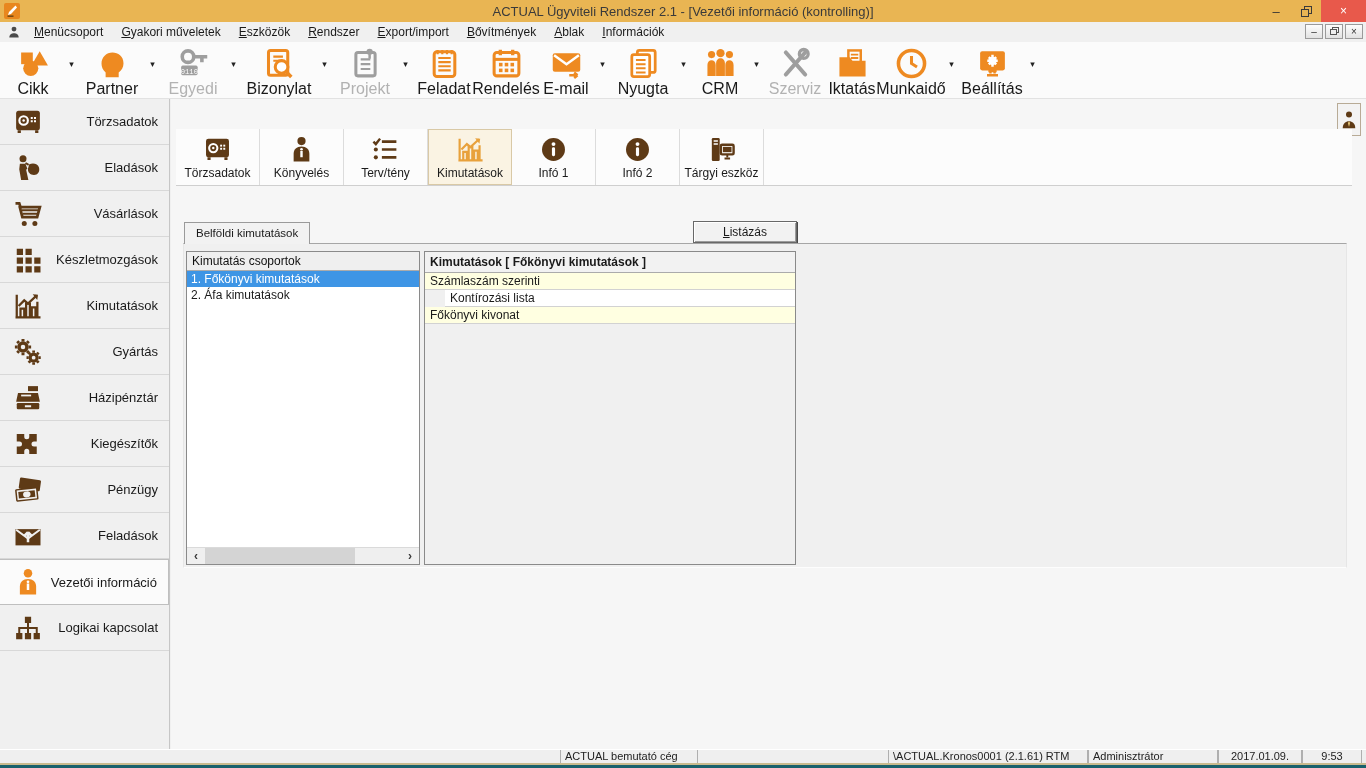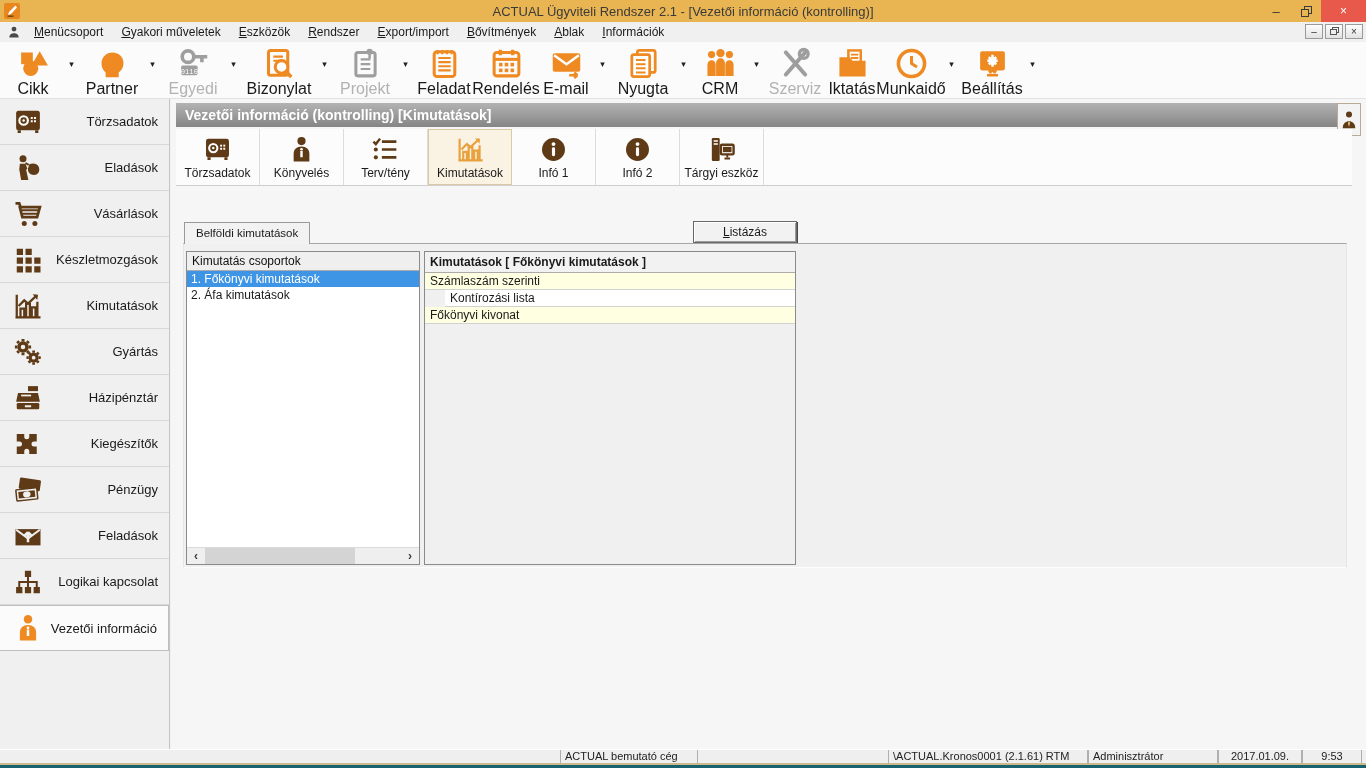--- a/index.html
+++ b/index.html
@@ -432,47 +432,46 @@
     <div class="side-item">
       <span class="sicon">
           <svg viewBox="0 0 24 24">
             <path d="M2 6.5h20v13H2z" fill="currentColor"></path>
             <path d="M2.5 7l9.5 7 9.5-7" fill="none" stroke="#F0F0F0" stroke-width="1.6"></path>
             <path d="M12 17V9M12 9 9 12M12 9l3 3" stroke="#F0F0F0" stroke-width="2" fill="none"></path>
           </svg>
         </span>
       <span class="slabel">Feladások</span>
       </div>
+    <div class="side-item selected">
+      <span class="sicon">
+          <svg viewBox="0 0 24 24" fill="currentColor">
+            <circle cx="12" cy="5" r="3.4"></circle>
+            <path d="M5.5 22v-6.5C5.5 12 8 9.5 12 9.5s6.5 2.5 6.5 6V22z"></path>
+            <path d="M12 13.2v5.2" stroke="#FFF" stroke-width="2"></path>
+            <circle cx="12" cy="11.8" r="1.1" fill="#FFF"></circle>
+          </svg>
+        </span>
+      <span class="slabel">Vezetői információ</span>
+      </div>
     <div class="side-item">
       <span class="sicon">
           <svg viewBox="0 0 24 24" fill="currentColor">
             <rect x="9.5" y="3" width="5" height="5"></rect>
             <rect x="2.5" y="16" width="5" height="5"></rect>
             <rect x="9.5" y="16" width="5" height="5"></rect>
             <rect x="16.5" y="16" width="5" height="5"></rect>
             <path d="M12 8v4M5 16v-4h14v4M12 12v4" fill="none" stroke="currentColor" stroke-width="1.6"></path>
           </svg>
         </span>
       <span class="slabel">Logikai kapcsolat</span>
       </div>
-    <div class="side-item selected">
-      <span class="sicon">
-          <svg viewBox="0 0 24 24" fill="currentColor">
-            <circle cx="12" cy="5" r="3.4"></circle>
-            <path d="M5.5 22v-6.5C5.5 12 8 9.5 12 9.5s6.5 2.5 6.5 6V22z"></path>
-            <path d="M12 13.2v5.2" stroke="#FFF" stroke-width="2"></path>
-            <circle cx="12" cy="11.8" r="1.1" fill="#FFF"></circle>
-          </svg>
-        </span>
-      <span class="slabel">Vezetői információ</span>
-      </div>
   </div>
 
   <div class="content">
-    <div class="main-header">Vezetői információ (kontrolling) [Kimutatások]</div>
     <div class="user-badge">
       <svg viewBox="0 0 24 24" fill="currentColor">
           <circle cx="12" cy="5.5" r="3.6"></circle>
           <path d="M4.5 22c0-6 3.5-8.5 7.5-8.5s7.5 2.5 7.5 8.5z"></path>
           <path d="M12 13.5l-1.3 2 1.3 5 1.3-5z" fill="#E8C87A"></path>
         </svg>
     </div>
 
     <div class="tabstrip">
       <div class="tabbtn">

